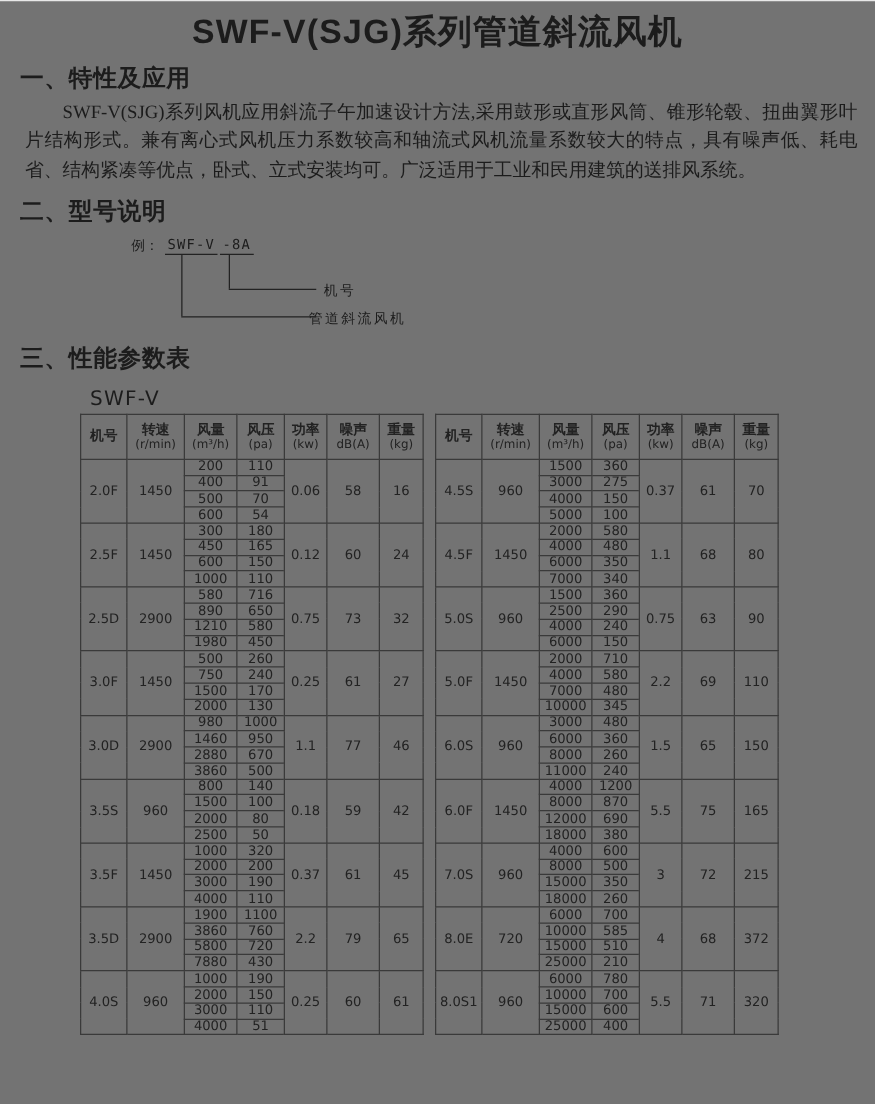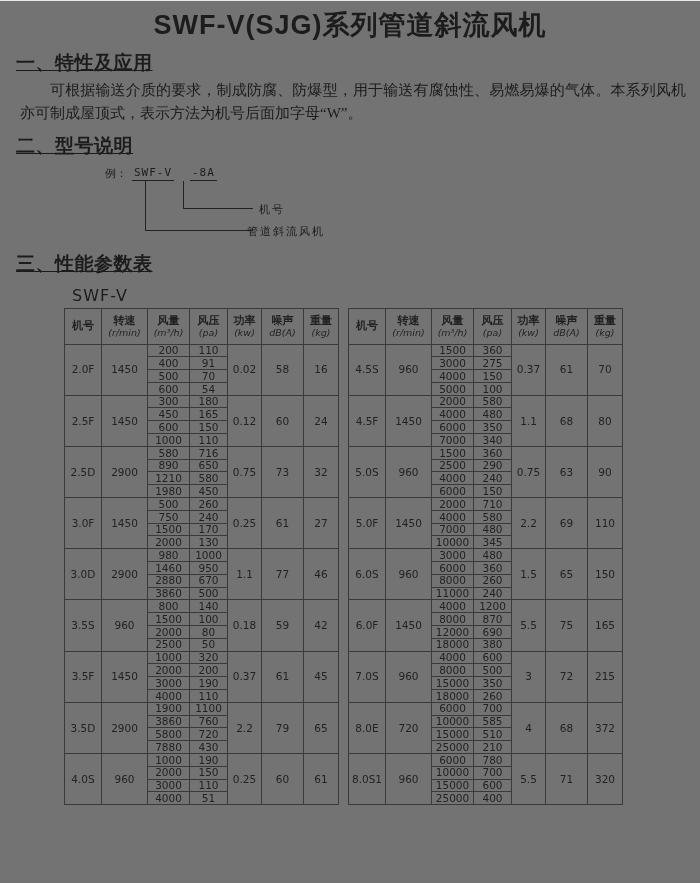--- a/index.html
+++ b/index.html
@@ -19,21 +19,20 @@
     font-weight:bold;
     font-size:27px;
     letter-spacing:1px;
   }
   .sec-heading {
     margin:7px 0 3px 16px;
     font-family:"Liberation Sans","DejaVu Sans",sans-serif;
     font-weight:bold;
     font-size:19px;
     letter-spacing:0.5px;
-    text-decoration:underline;
   }
   .body-par {
     margin:2px 14px 0 20px;
     font-size:15px;
     line-height:1.55;
     text-align:justify;
     text-indent:2em;
   }
   .body-par + .body-par { margin-top:10px; }
 
@@ -41,21 +40,21 @@
   .diagram { position:relative; height:80px; margin-top:5px; }
   .dg-text {
     position:absolute;
     font-family:"DejaVu Sans Mono","Liberation Mono",monospace;
     font-size:11px;
     letter-spacing:1px;
     white-space:nowrap;
   }
   .dg-ex      { left:105px; top:2px; letter-spacing:0; }
   .dg-model   { left:132px; top:2px; border-bottom:1px solid #222; padding:0 2px 1px 2px; }
-  .dg-size    { left:190px; top:2px; border-bottom:1px solid #222; padding:0 2px 1px 2px; }
+  .dg-size    { left:176px; top:2px; border-bottom:1px solid #222; padding:0 2px 1px 2px; }
   .dg-line    { position:absolute; background:#222; }
   .v-size     { left:183px; top:17px; width:1px; height:27px; }
   .h-size     { left:183px; top:44px; width:70px; height:1px; }
   .v-series   { left:145px; top:17px; width:1px; height:49px; }
   .h-series   { left:145px; top:66px; width:108px; height:1px; }
   .dg-callout { position:absolute; font-size:11px; letter-spacing:2px; white-space:nowrap; }
   .co-size    { left:259px; top:38px; }
   .co-series  { left:247px; top:60px; }
 
   
@@ -76,32 +75,32 @@
   }
   table.perf th, table.perf td {
     border:1px solid #3a3a3a;
     text-align:center;
     vertical-align:middle;
     padding:0;
     overflow:hidden;
   }
   table.perf thead th { height:35px; font-weight:bold; }
   table.perf .h-label { font-size:11px; line-height:1.25; }
-  table.perf .h-unit  { font-size:9.5px; font-weight:normal; line-height:1.1;font-style:italic; }
+  table.perf .h-unit  { font-size:9.5px; font-weight:normal; line-height:1.1; }
   table.perf tbody td { height:11.8px; line-height:1; }
 </style>
 </head>
 <body>
 
 <div class="page">
 
   <h1 class="page-title">SWF-V(SJG)系列管道斜流风机</h1>
 
   <h2 class="sec-heading">一、特性及应用</h2>
-  <p class="body-par">可根据输送介质的要求，制成防腐、防爆型，用于输送有腐蚀性、易燃易爆的气体。本系列风机亦可制成屋顶式，表示方法为机号后面加字母“W”。</p>
+  <p class="body-par">SWF-V(SJG)系列风机应用斜流子午加速设计方法,采用鼓形或直形风筒、锥形轮毂、扭曲翼形叶片结构形式。兼有离心式风机压力系数较高和轴流式风机流量系数较大的特点，具有噪声低、耗电省、结构紧凑等优点，卧式、立式安装均可。广泛适用于工业和民用建筑的送排风系统。</p>
 
   <h2 class="sec-heading">二、型号说明</h2>
 
   <div class="diagram">
     <span class="dg-text dg-ex">例：</span>
     <span class="dg-text dg-model">SWF-V</span>
     <span class="dg-text dg-size">-8A</span>
     <div class="dg-line v-size"></div>
     <div class="dg-line h-size"></div>
     <div class="dg-line v-series"></div>
@@ -155,21 +154,21 @@
               <div class="h-unit">(kg)</div>
             </th>
           </tr>
         </thead>
         <tbody>
           <tr>
             <td rowspan="4">2.0F</td>
             <td rowspan="4">1450</td>
             <td>200</td>
             <td>110</td>
-            <td rowspan="4">0.02</td>
+            <td rowspan="4">0.06</td>
             <td rowspan="4">58</td>
             <td rowspan="4">16</td>
           </tr>
           <tr>
             <td>400</td>
             <td>91</td>
           </tr>
           <tr>
             <td>500</td>
             <td>70</td>

